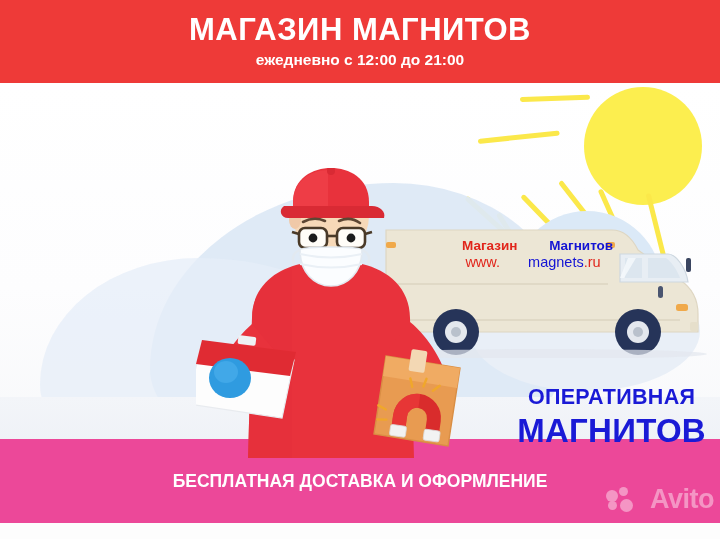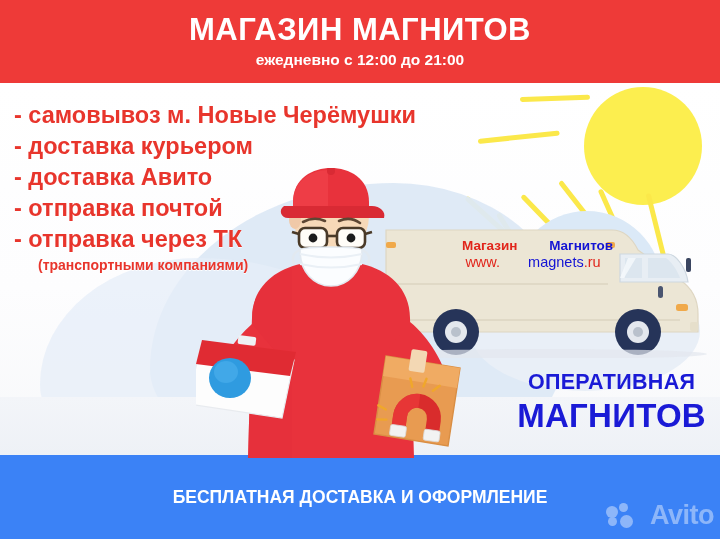--- a/index.html
+++ b/index.html
@@ -73,22 +73,22 @@
     font-size:31px; letter-spacing:.5px;
     line-height:1.05; white-space:nowrap;
   }
   .top-sub {
     color:#ffffff; font-weight:bold;
     font-size:15.5px; margin-top:5px; white-space:nowrap;
   }
 
   
   .bottom-banner {
-    position:absolute; left:0; bottom:0; width:720px; height:84px;
-    background:#3b82f6;
+    position:absolute; left:0; bottom:16px; width:720px; height:84px;
+    background:#ec4899;
     display:flex; flex-direction:column;
     align-items:center; justify-content:center;
     overflow:hidden;
   }
   .bottom-line {
     color:#ffffff; font-weight:bold; font-size:17.5px;
     line-height:1.42; white-space:nowrap;
     position:relative; z-index:2;
   }
   .avito-mark {
@@ -140,21 +140,21 @@
   .cl-blue { color:#1414d4;padding-left:28px; }
 
   
   .courier { position:absolute; left:196px; top:168px; width:270px; height:290px; z-index:10; }
 
   
   .oper {
     position:absolute; right:14px; top:372px;
     text-align:center; z-index:11; line-height:1;
   }
-  .oper-l1 { color:#1a1ad6; font-weight:bold; font-size:21.5px; letter-spacing:.3px; white-space:nowrap; }
+  .oper-l1 { color:#1a1ad6; font-weight:bold; font-size:21.5px; letter-spacing:.3px; white-space:nowrap;margin-top:15px; }
   .oper-l2 { color:#1a1ad6; font-weight:bold; font-size:33px; letter-spacing:.3px; margin-top:5px; white-space:nowrap; }
 </style>
 </head>
 <body>
 
 <div class="poster">
 
   <div class="scene">
 
     <div class="sun"></div>
@@ -292,28 +292,20 @@
         <line x1="0" y1="40" x2="-9" y2="41" stroke="#f0a72b" stroke-width="2.4" stroke-linecap="round"></line>
       </g>
     </g>
   </svg>
 
   <div class="top-banner">
     <div class="top-title">МАГАЗИН МАГНИТОВ</div>
     <div class="top-sub">ежедневно с 12:00 до 21:00</div>
   </div>
 
-  <div class="services">
-    <div class="svc-item">- самовывоз м. Новые Черёмушки</div>
-    <div class="svc-item">- доставка курьером</div>
-    <div class="svc-item">- доставка Авито</div>
-    <div class="svc-item">- отправка почтой</div>
-    <div class="svc-item">- отправка через ТК</div>
-    <div class="svc-note">(транспортными компаниями)</div>
-  </div>
 
   <div class="oper">
     <div class="oper-l1">ОПЕРАТИВНАЯ</div>
     <div class="oper-l2">МАГНИТОВ</div>
   </div>
 
   <div class="bottom-banner">
     <div class="bottom-line">БЕСПЛАТНАЯ ДОСТАВКА И ОФОРМЛЕНИЕ</div>
 
     <div class="avito-mark">

